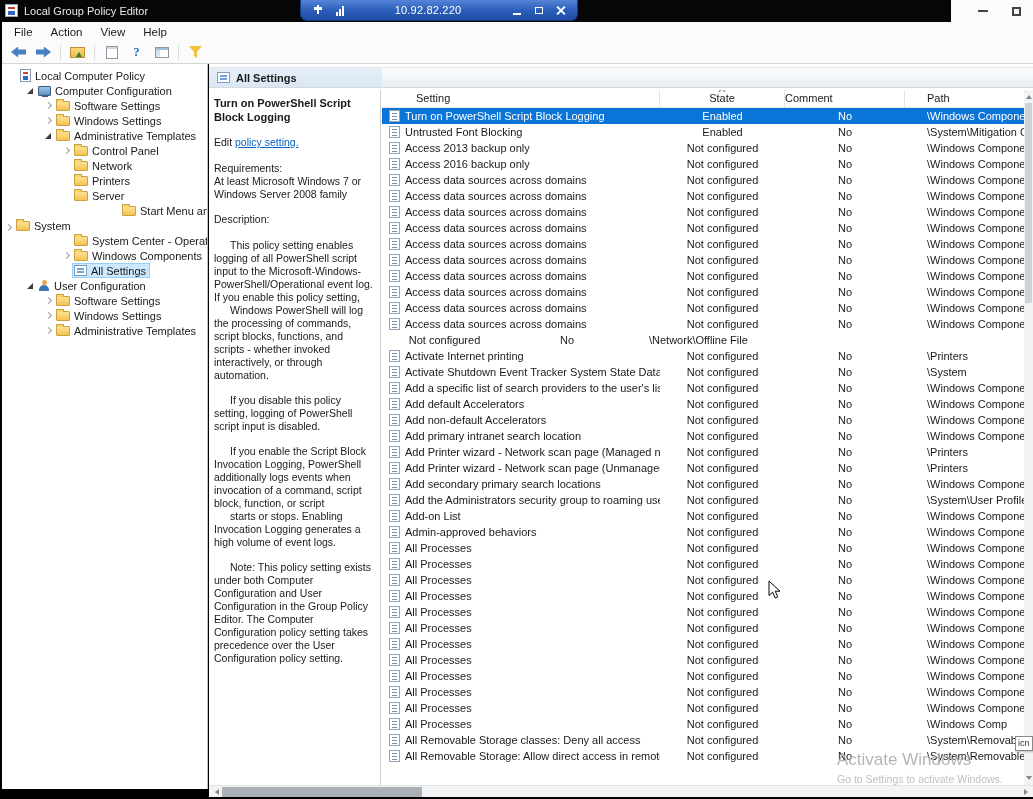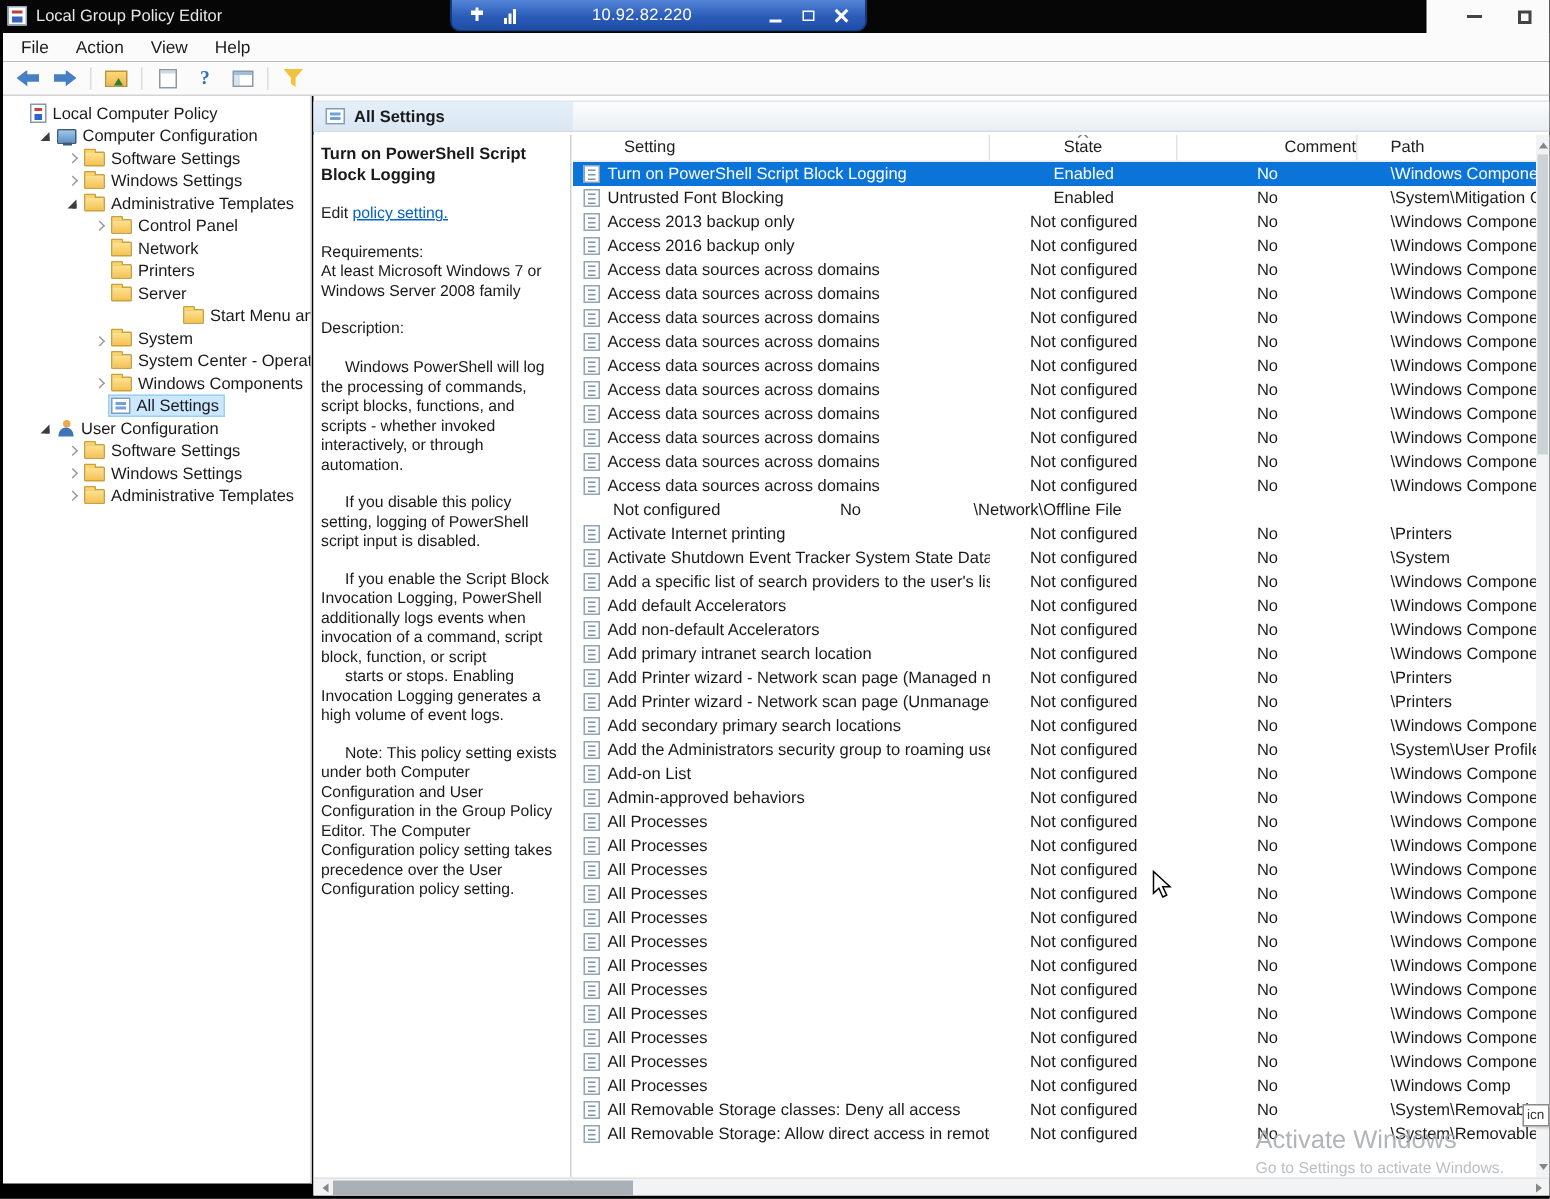--- a/index.html
+++ b/index.html
@@ -83,21 +83,21 @@
 .desc-label{margin-bottom:13px}
 .desc-p{text-indent:16px}
 .desc-p.gap{margin-bottom:12px}
 
 
 .list-pane{position:absolute;left:173px;top:26px;right:0;bottom:12px;overflow:hidden;background:#fff}
 .list-header{position:absolute;left:0;top:0;right:9px;height:18px;display:flex;font-size:11px;color:#202020;background:#fff;border-bottom:1px solid #e8e8e8}
 .hcell{border-right:1px solid #e3e3e3;padding-top:2px;position:relative;white-space:nowrap;overflow:hidden}
 .hcell.c0{width:278px;padding-left:34px}
 .hcell.c1{width:125px;text-align:center}
-.hcell.c2{width:120px;text-align:right}
+.hcell.c2{width:120px;text-align:left}
 .hcell.c3{flex:1;padding-left:22px;border-right:none}
 .sort-caret{position:absolute;left:50%;top:-1px;width:5px;height:5px;border-top:1.4px solid #777;border-left:1.4px solid #777;transform:translateX(-50%) rotate(45deg)}
 .rows{position:absolute;left:0;top:18px;right:9px;bottom:0;overflow:hidden}
 .lrow{display:flex;height:16px;align-items:center;font-size:11px;color:#1a1a1a;cursor:default}
 .lrow.sel{background:#0b74d9;color:#fff}
 .cell{white-space:nowrap;overflow:hidden}
 .c-setting{width:278px;display:flex;align-items:center;gap:5px;padding-left:7px}
 .c-state{width:125px;text-align:center}
 .c-comment{width:120px;text-align:center}
 .c-path{flex:1;padding-left:22px}
@@ -260,21 +260,21 @@
           <span>Server</span>
         </span>
       </div>
       <div class="tree-row" style="padding-left: 58px; gap: 48px;">
         <span class="tw none"></span>
         <span class="tlabel-wrap">
           <span class="ticon folder"></span>
           <span>Start Menu and Taskbar</span>
         </span>
       </div>
-      <div class="tree-row" style="padding-left: 58px; align-items: flex-end;">
+      <div class="tree-row" style=" align-items: flex-end;">
         <span class="tw col"></span>
         <span class="tlabel-wrap">
           <span class="ticon folder"></span>
           <span>System</span>
         </span>
       </div>
       <div class="tree-row" style="padding-left: 58px;">
         <span class="tw none"></span>
         <span class="tlabel-wrap">
           <span class="ticon folder"></span>
@@ -333,20 +333,21 @@
 
     <div class="desc-pane">
       <div class="desc-title">Turn on PowerShell Script Block Logging</div>
       <div class="desc-edit">
         <span>Edit </span><a href="#">policy setting.</a>
       </div>
       <div>Requirements:</div>
       <div class="desc-req">At least Microsoft Windows 7 or Windows Server 2008 family</div>
       <div class="desc-label">Description:</div>
       <div id="descParas">
+          <div class="desc-p">This policy setting enables logging of all PowerShell script input to the Microsoft-Windows-PowerShell/Operational event log. If you enable this policy setting,</div>
           <div class="desc-p gap">Windows PowerShell will log the processing of commands, script blocks, functions, and scripts - whether invoked interactively, or through automation.</div>
           <div class="desc-p gap">If you disable this policy setting, logging of PowerShell script input is disabled.</div>
           <div class="desc-p">If you enable the Script Block Invocation Logging, PowerShell additionally logs events when invocation of a command, script block, function, or script</div>
           <div class="desc-p gap">starts or stops. Enabling Invocation Logging generates a high volume of event logs.</div>
           <div class="desc-p">Note: This policy setting exists under both Computer Configuration and User Configuration in the Group Policy Editor. The Computer Configuration policy setting takes precedence over the User Configuration policy setting.</div>
         </div>
     </div>
 
     <div class="list-pane">
       <div class="list-header" id="listHeader">

